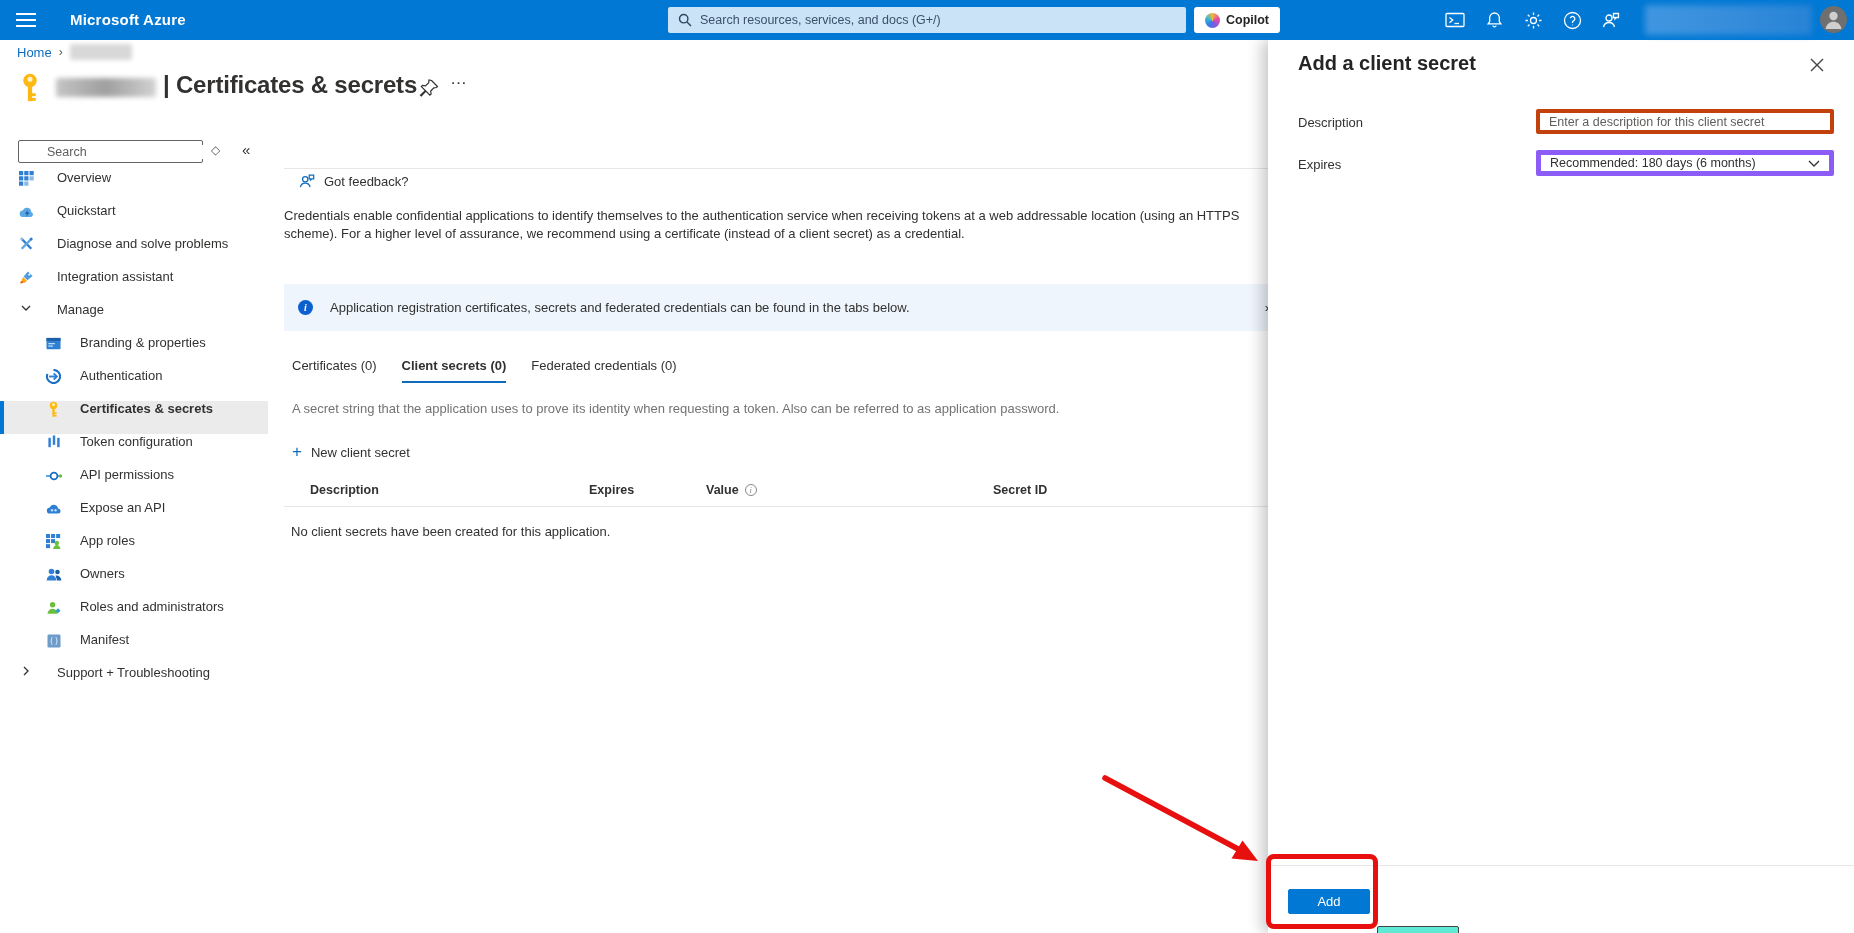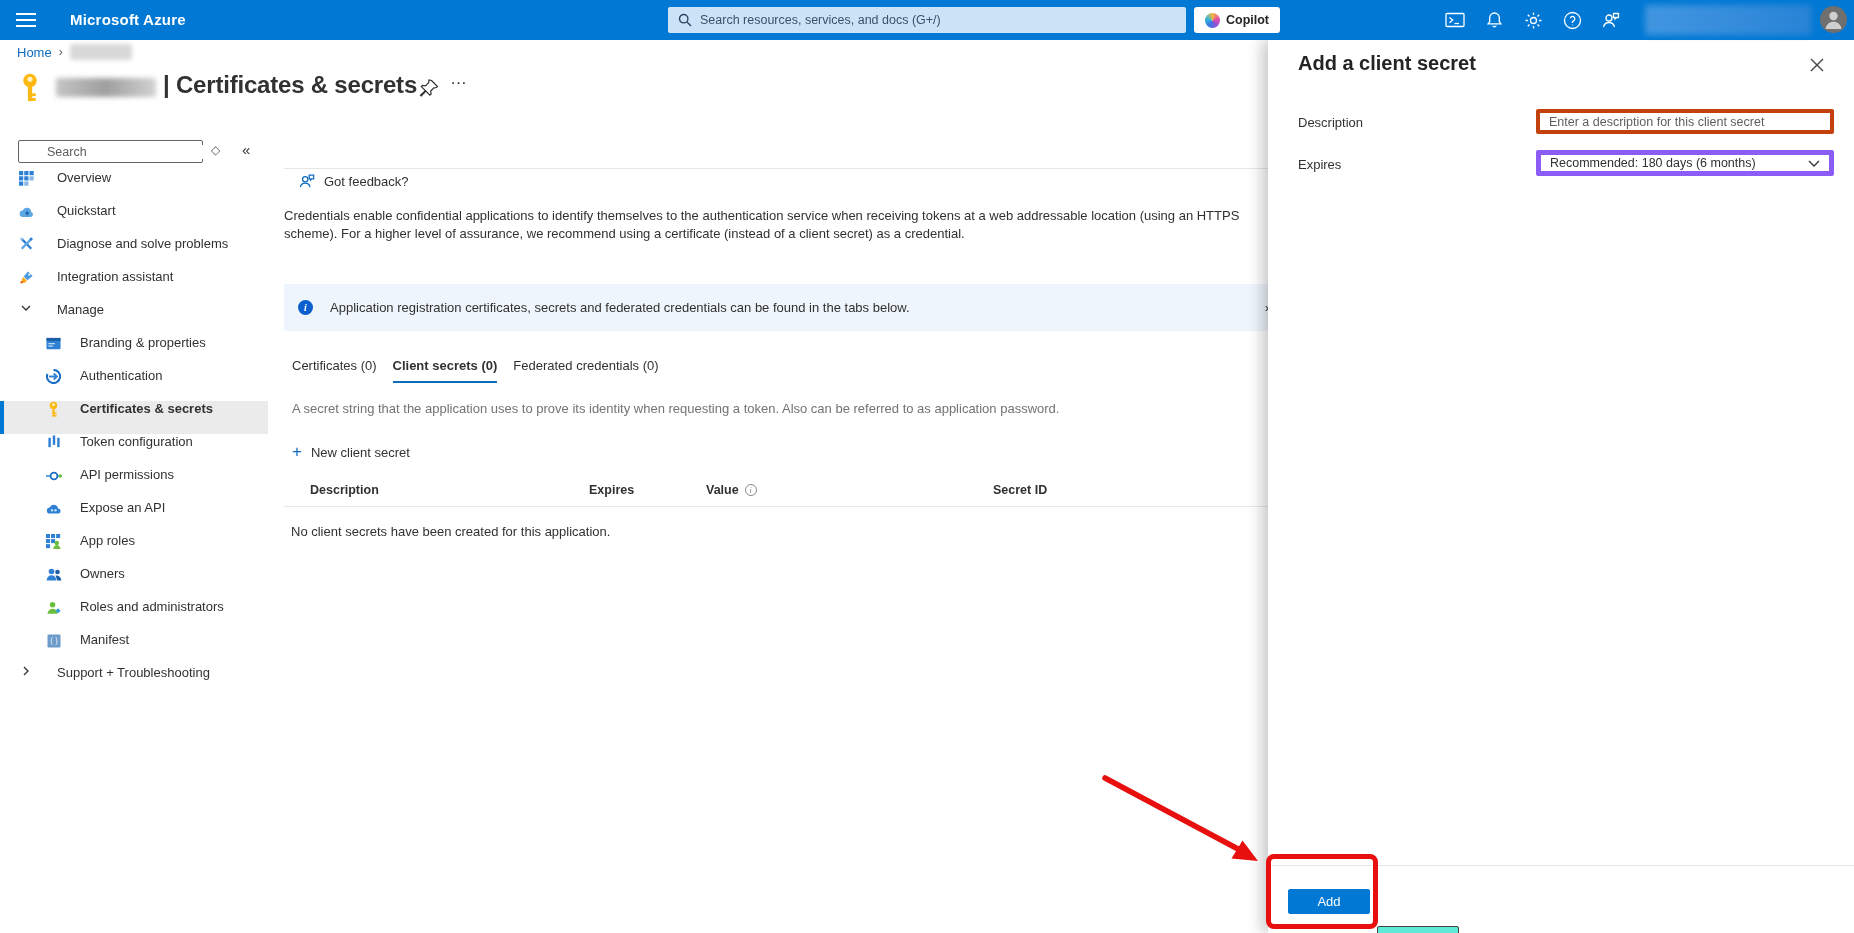--- a/index.html
+++ b/index.html
@@ -58,21 +58,21 @@
   
   .main { position:absolute; left:272px; top:40px; width:1005px; height:893px; background:#fff; }
   .feedback-row { position:absolute; left:26px; top:101px; display:flex; align-items:flex-end; gap:8px; cursor:pointer;margin-top:32px; }
   .feedback-label { font-size:13px; color:#323130; }
   .main-divider1 { position:absolute; left:12px; top:128px; width:984px; height:1px; background:#e8e6e4; }
   .intro { position:absolute; left:12px; top:167px; width:956px; font-size:13px; line-height:1.38; color:#323130; }
   .banner { position:absolute; left:12px; top:244px; width:993px; height:47px; background:#eef5fc; display:flex; align-items:center; }
   .banner-info { margin-left:14px; width:15px; height:15px; border-radius:50%; background:#0b5fce; color:#fff; font-size:10px; font-weight:700; display:flex; align-items:center; justify-content:center; font-family:"Liberation Serif",serif; font-style:italic; }
   .banner-text { margin-left:17px; font-size:13px; color:#323130; }
   .banner-chev { position:absolute; right:8px; top:16px; color:#323130; font-size:13px; cursor:pointer; }
-  .tabs { position:absolute; left:20px; top:318px; display:flex; gap:16px; }
+  .tabs { position:absolute; left:20px; top:318px; display:flex; gap:25px; }
   .tab { font-size:13px; color:#323130; padding-bottom:8px; cursor:pointer; }
   .tab.active { font-weight:700; border-bottom:2.5px solid #0f6cbd; }
   .tab-desc { position:absolute; left:20px; top:361px; font-size:13px; color:#737373; }
   .new-secret { position:absolute; left:20px; top:404px; display:flex; align-items:center; gap:9px; cursor:pointer; }
   .plus-glyph { color:#0f6cbd; font-size:17px; font-weight:400; line-height:16px; }
   .new-secret-label { font-size:13px; color:#323130; }
   .thead { position:absolute; left:0; top:443px; width:100%; height:20px; font-weight:700; font-size:12.5px; }
   .th { position:absolute; top:0; }
   .th-value { display:flex; align-items:center; gap:6px; }
   .info-outline { width:12px; height:12px; border-radius:50%; border:1px solid #8a8886; color:#8a8886; font-size:8.5px; display:flex; align-items:center; justify-content:center; font-weight:400; font-family:"Liberation Serif",serif; font-style:italic; cursor:pointer; }

